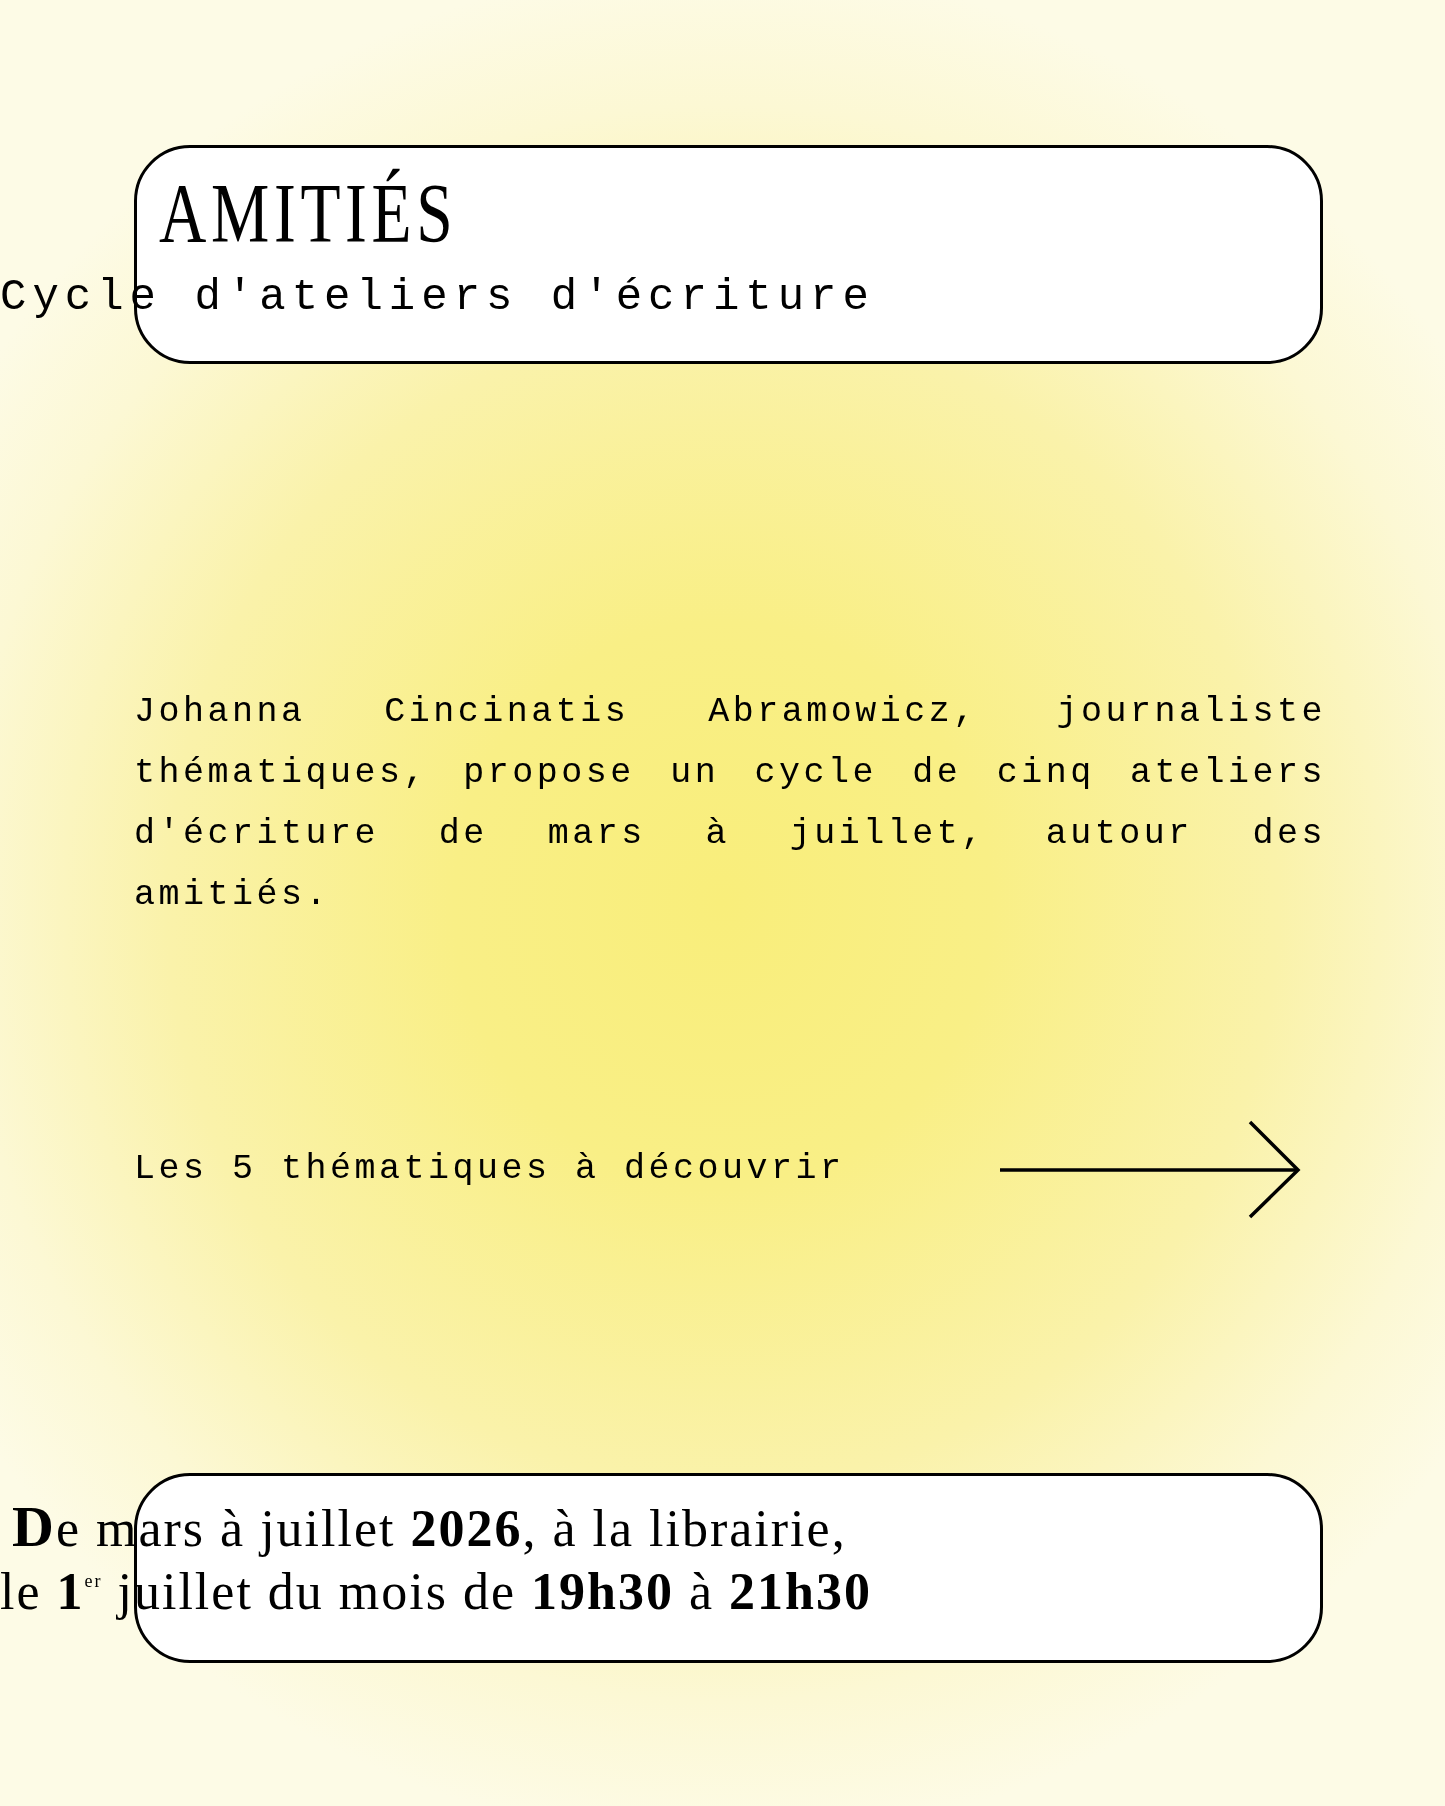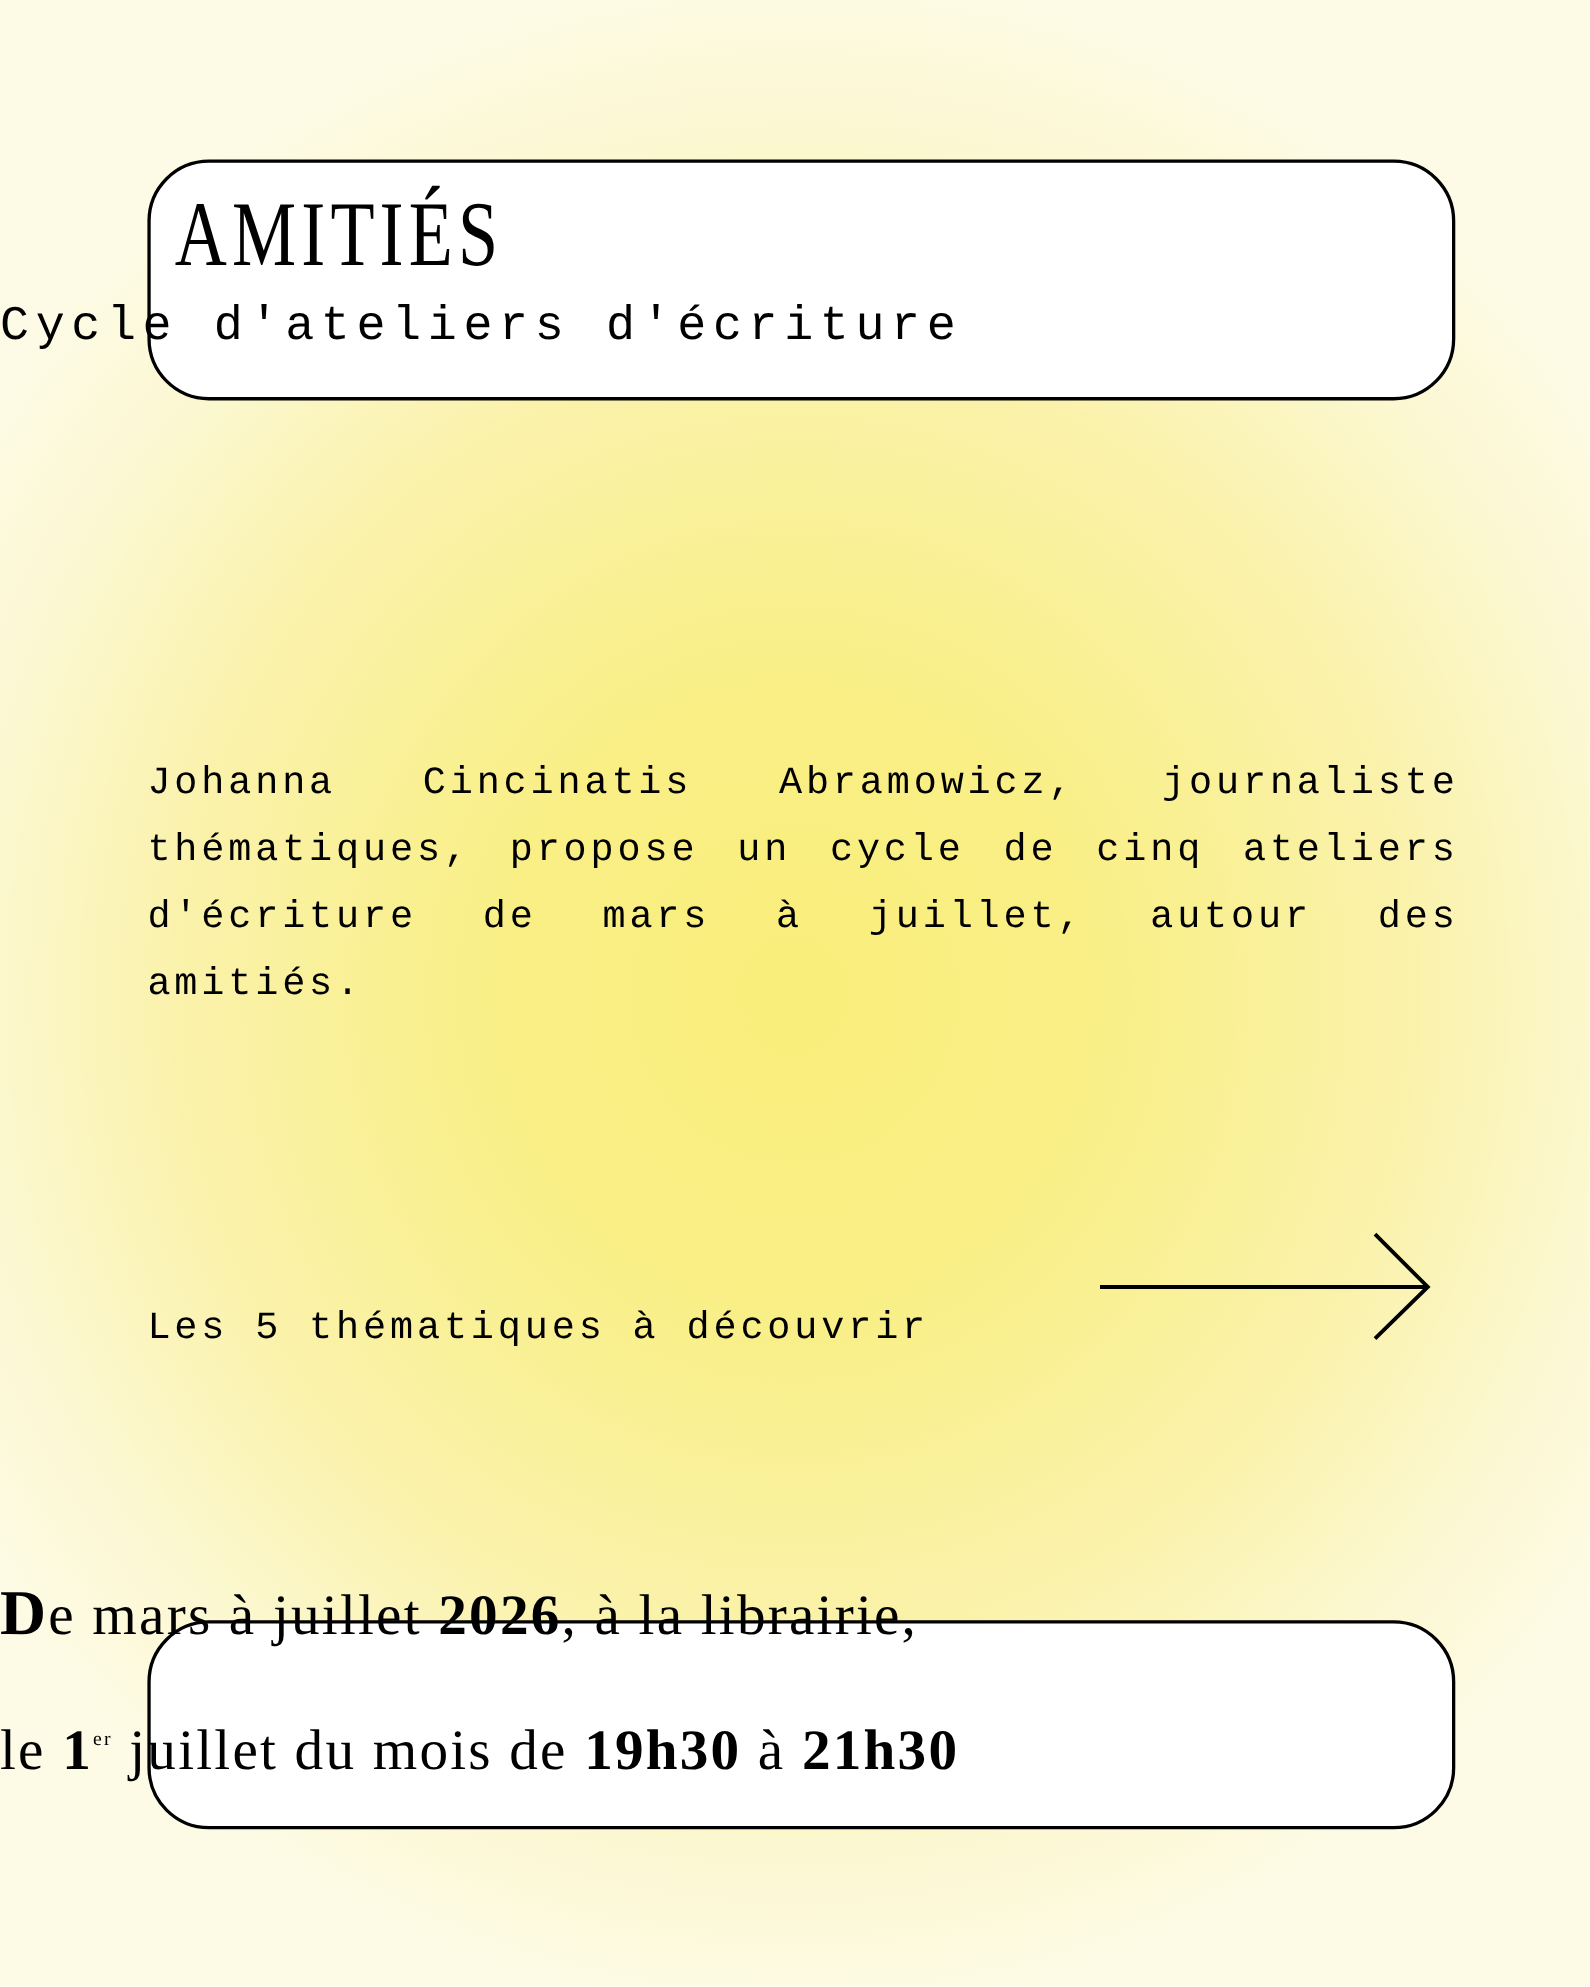--- a/index.html
+++ b/index.html
@@ -30,30 +30,30 @@
     font-family: "Liberation Mono", "DejaVu Sans Mono", monospace;
     font-size: 35px; line-height: 61px; letter-spacing: 3.5px;
     text-align: justify;
   }
   .discover {
     position: absolute; left: 134px; top: 1140px; width: 1200px; height: 60px;
   }
   .discover-label {
     position: absolute; left: 0; top: 4px;
     font-family: "Liberation Mono", "DejaVu Sans Mono", monospace;
-    font-size: 35px; line-height: 50px; letter-spacing: 3.5px; margin-top: 38px;
+    font-size: 35px; line-height: 50px; letter-spacing: 3.5px;
   }
   .arrow { position: absolute; left: 990px; top: 1115px; }
   .bottom-box { top: 1473px; height: 190px; }
   .date-line {
     position: absolute; left: 0; right: 0;
     font-family: "Liberation Serif", "DejaVu Serif", serif;
     font-size: 52px; line-height: 60px; letter-spacing: 2px;
   }
-  .date-line.l1 { top: 1436px; }
+  .date-line.l1 { top: 1497px; padding-left: 12px; }
   .date-line.l2 { top: 1562px; }
   .date-line sup { font-size: 18px; vertical-align: 22px; line-height: 0; }
   .big-D { font-size: 58px; font-weight: bold; }
   .num { font-weight: bold; }
 </style>
 </head>
 <body>
 
 <div class="box top-box"></div>
 <div class="title">AMITIÉS</div>

